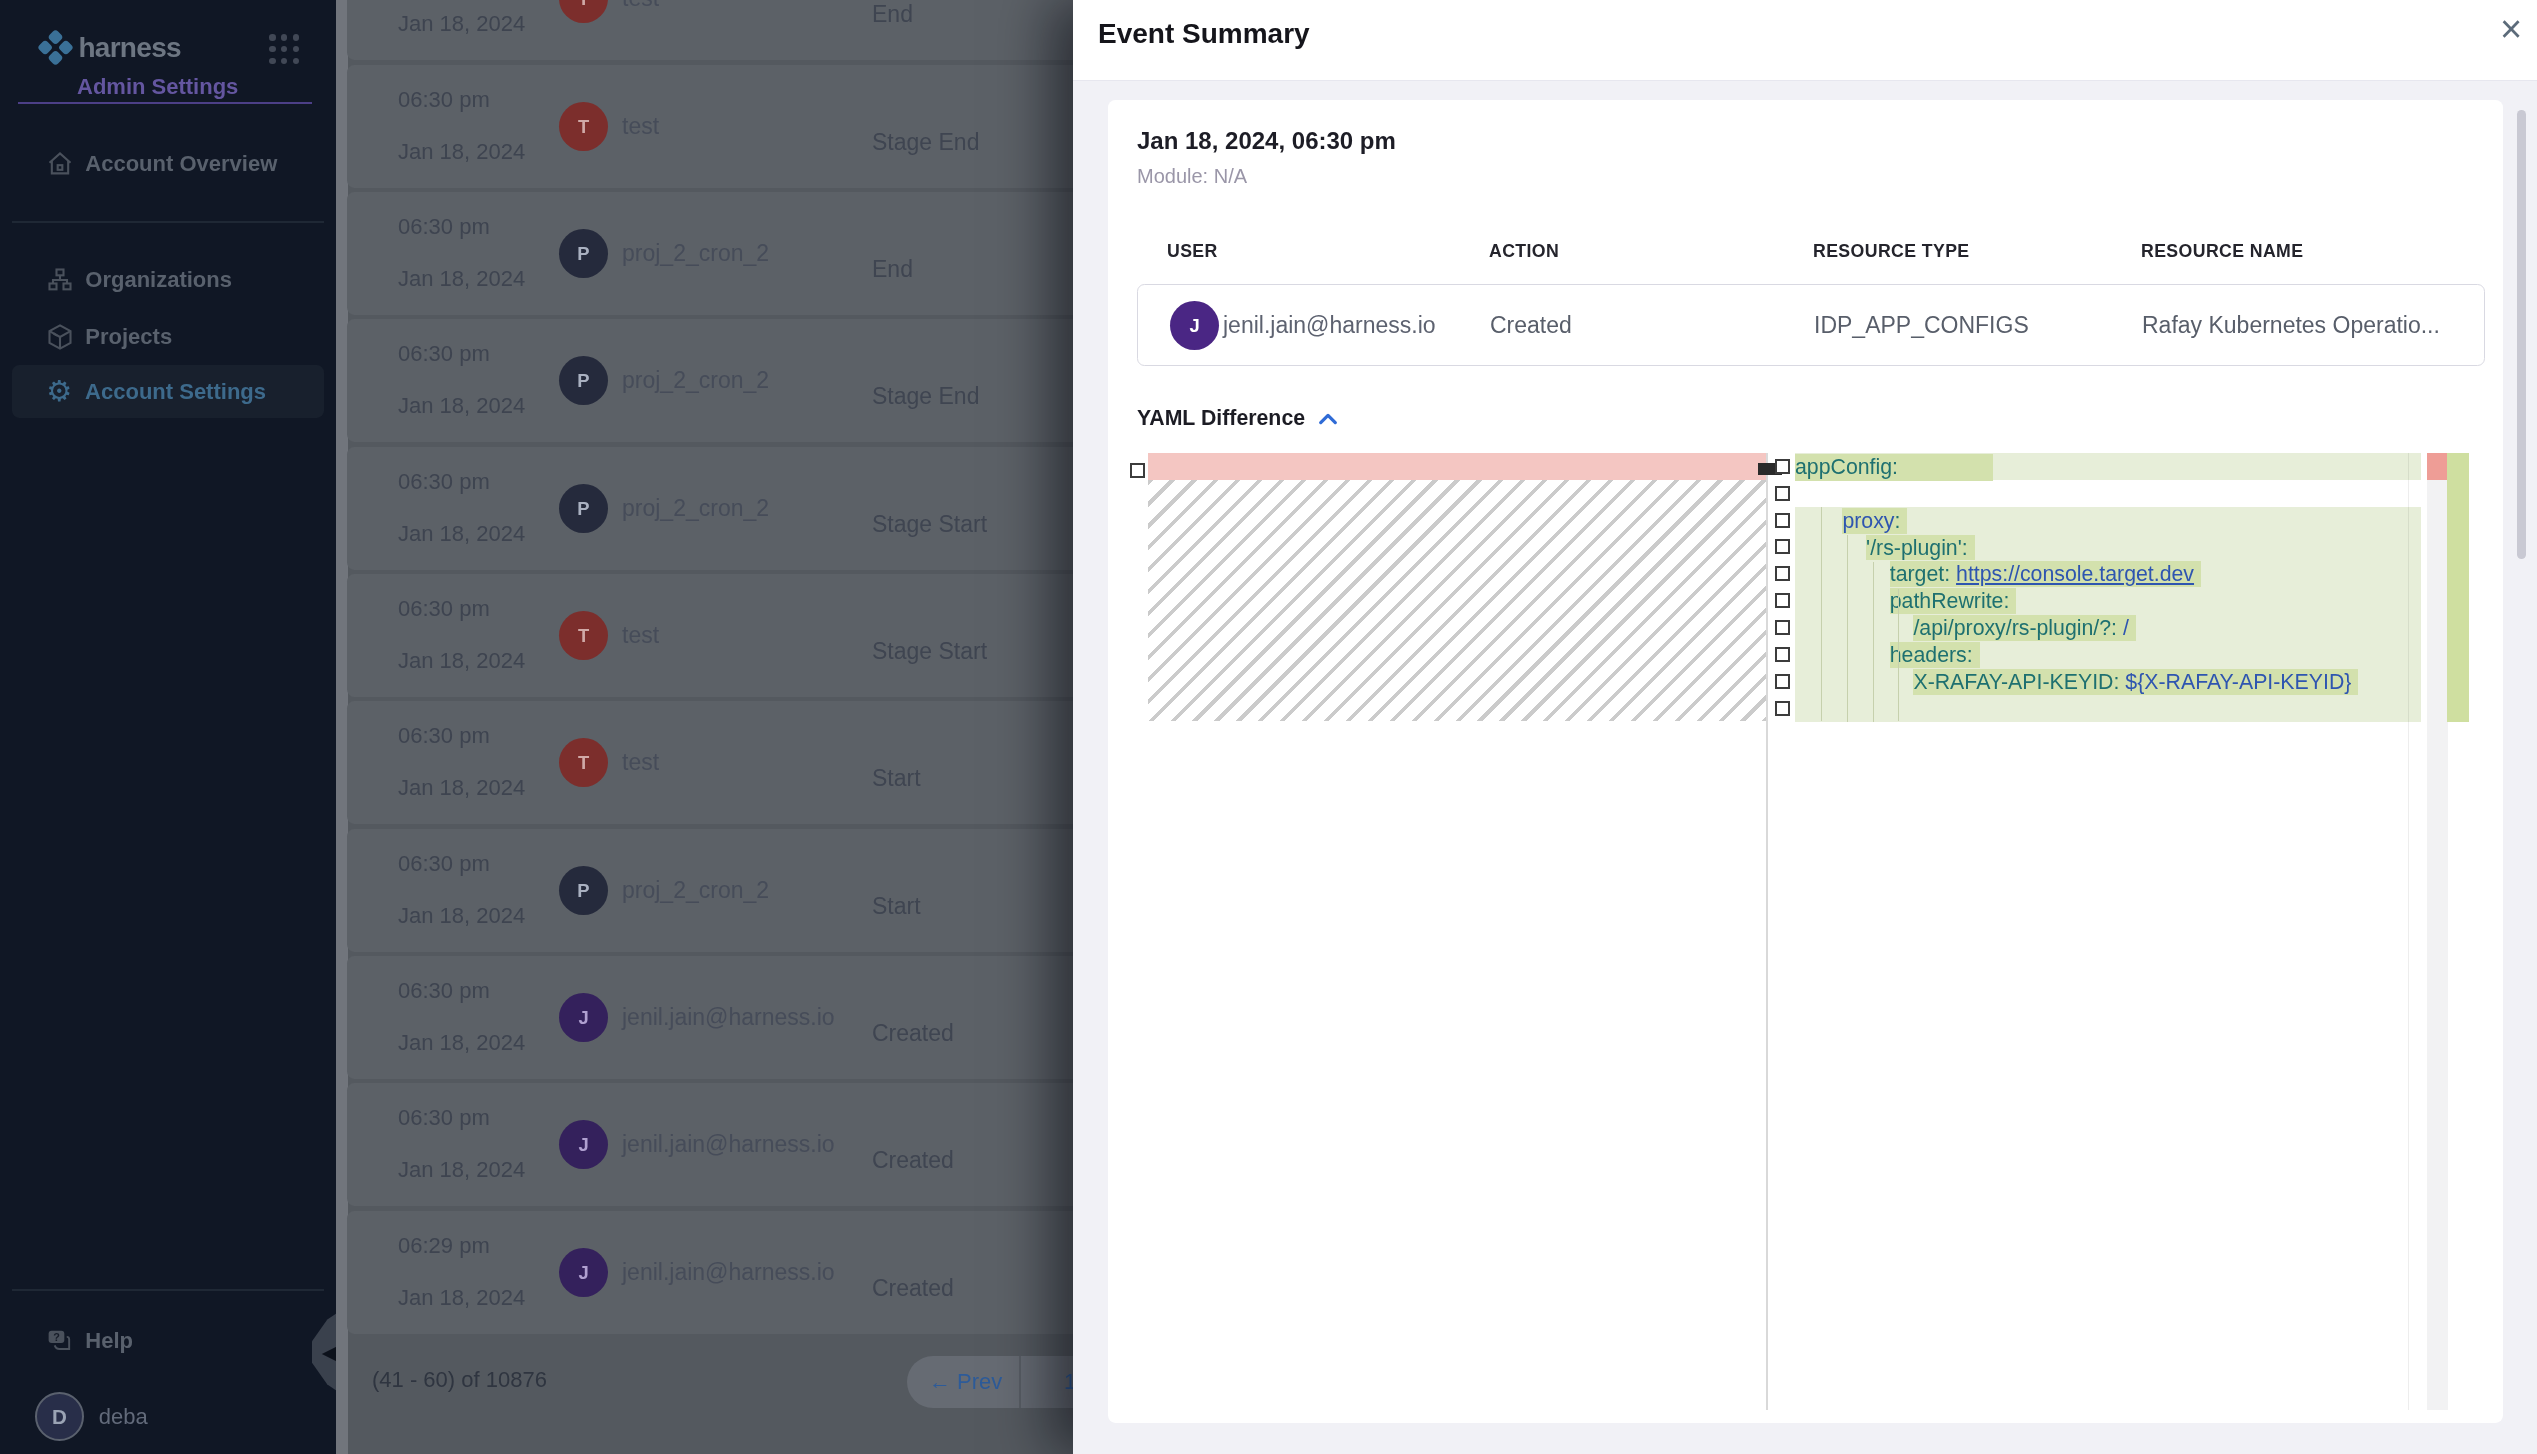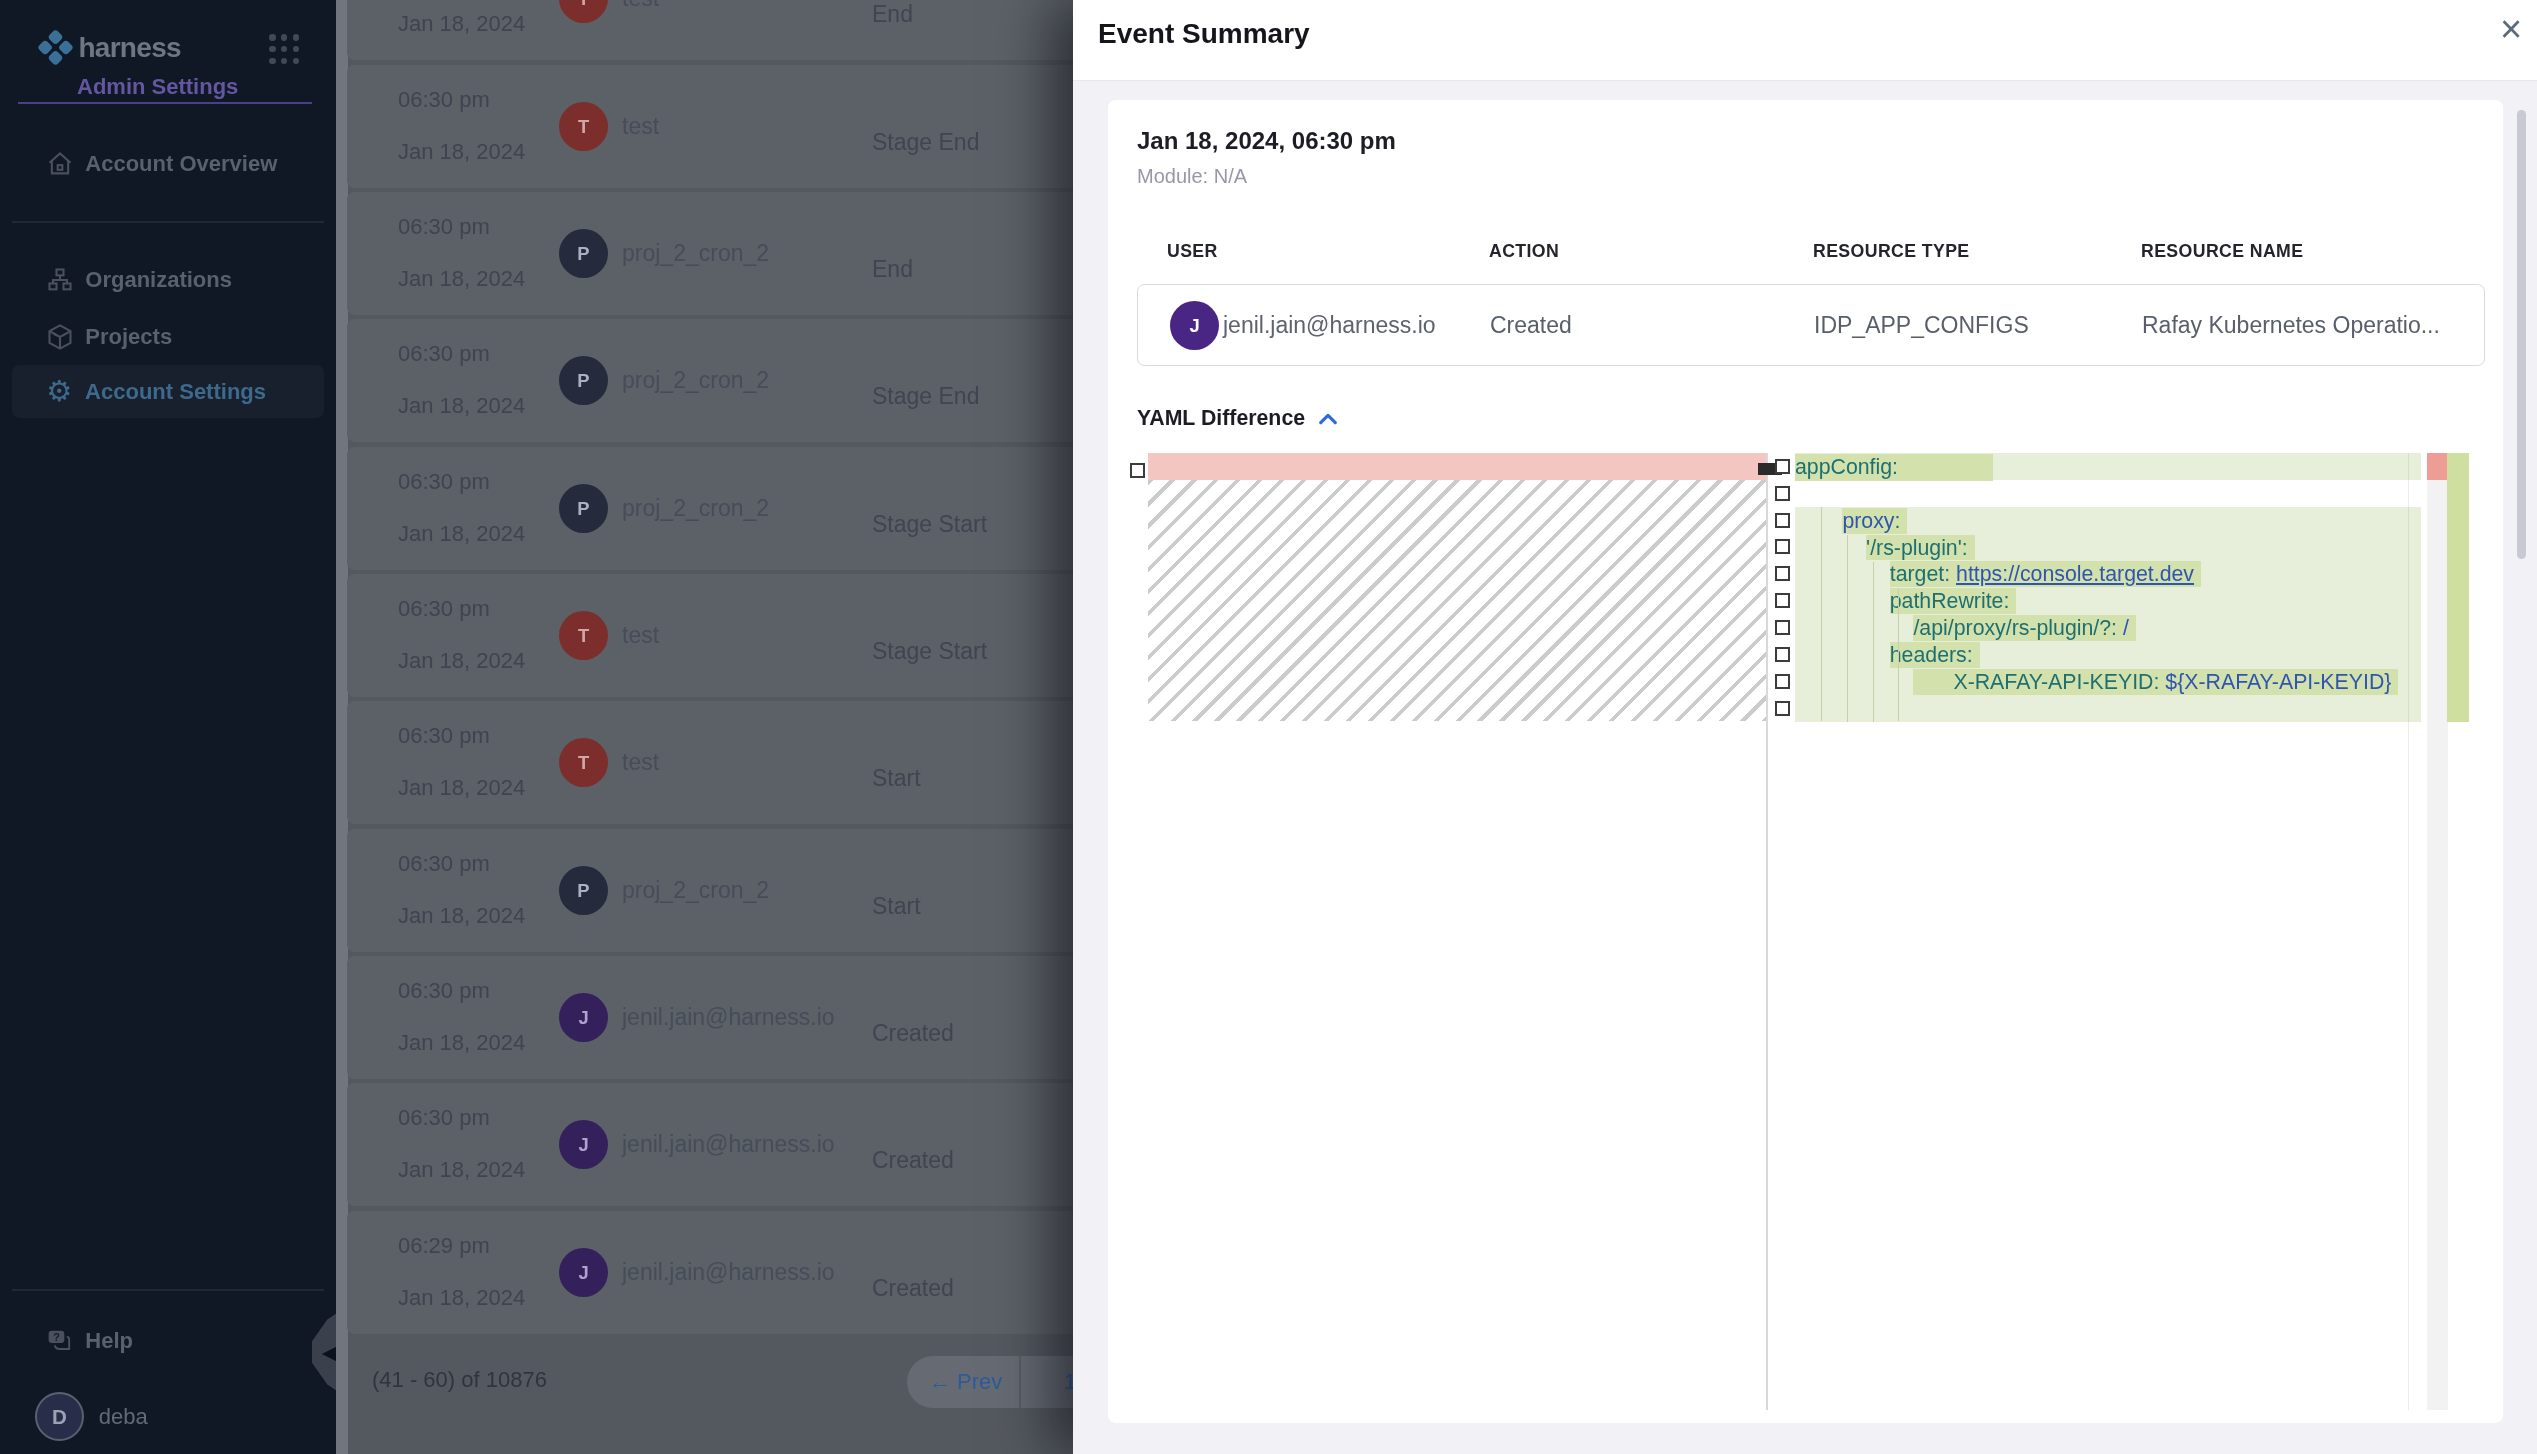--- a/index.html
+++ b/index.html
@@ -317,21 +317,21 @@
           </div>
         <div id="yaml-lines">
             <div class="cl" style="top: 0px;"><span class="chip wide" style="margin-left: 0ch;"><span class="k">appConfig:</span></span></div>
             <div class="cl" style="top: 27px; margin-top: 31px;"><span class="chip" style="margin-left: 2ch;"><span class="k">configs: </span><span class="d">|-</span></span></div>
             <div class="cl" style="top: 54px;"><span class="chip" style="margin-left: 4ch;"><span class="b">proxy</span><span class="k">:</span></span></div>
             <div class="cl" style="top: 81px;"><span class="chip" style="margin-left: 6ch;"><span class="k">'/rs-plugin':</span></span></div>
             <div class="cl" style="top: 107px;"><span class="chip" style="margin-left: 8ch;"><span class="k">target: </span><span class="a">https://console.target.dev</span></span></div>
             <div class="cl" style="top: 134px;"><span class="chip" style="margin-left: 8ch;"><span class="k">pathRewrite:</span></span></div>
             <div class="cl" style="top: 161px;"><span class="chip" style="margin-left: 10ch;"><span class="k">/api/proxy/rs-plugin/?: </span><span class="b">/</span></span></div>
             <div class="cl" style="top: 188px;"><span class="chip" style="margin-left: 8ch;"><span class="k">headers:</span></span></div>
-            <div class="cl" style="top: 215px;"><span class="chip" style="margin-left: 10ch; padding-left: 40px;"><span class="k">X-RAFAY-API-KEYID: </span><span class="b">${X-RAFAY-API-KEYID}</span></span></div>
+            <div class="cl" style="top: 215px;"><span class="chip" style="margin-left: 10ch;"><span class="k">X-RAFAY-API-KEYID: </span><span class="b">${X-RAFAY-API-KEYID}</span></span></div>
             <div class="cl" style="top: 242px;"></div>
           </div>
         <div class="iguide" style="left:694px;top:54px;height:214px;"></div>
         <div class="iguide" style="left:720px;top:82px;height:187px;"></div>
         <div class="iguide" style="left:746px;top:109px;height:160px;"></div>
         <div class="iguide" style="left:771px;top:136px;height:132px;"></div>
         <div class="vline"></div>
         <div class="ov-track"></div>
         <div class="ov-red"></div>
         <div class="ov-green"></div>

